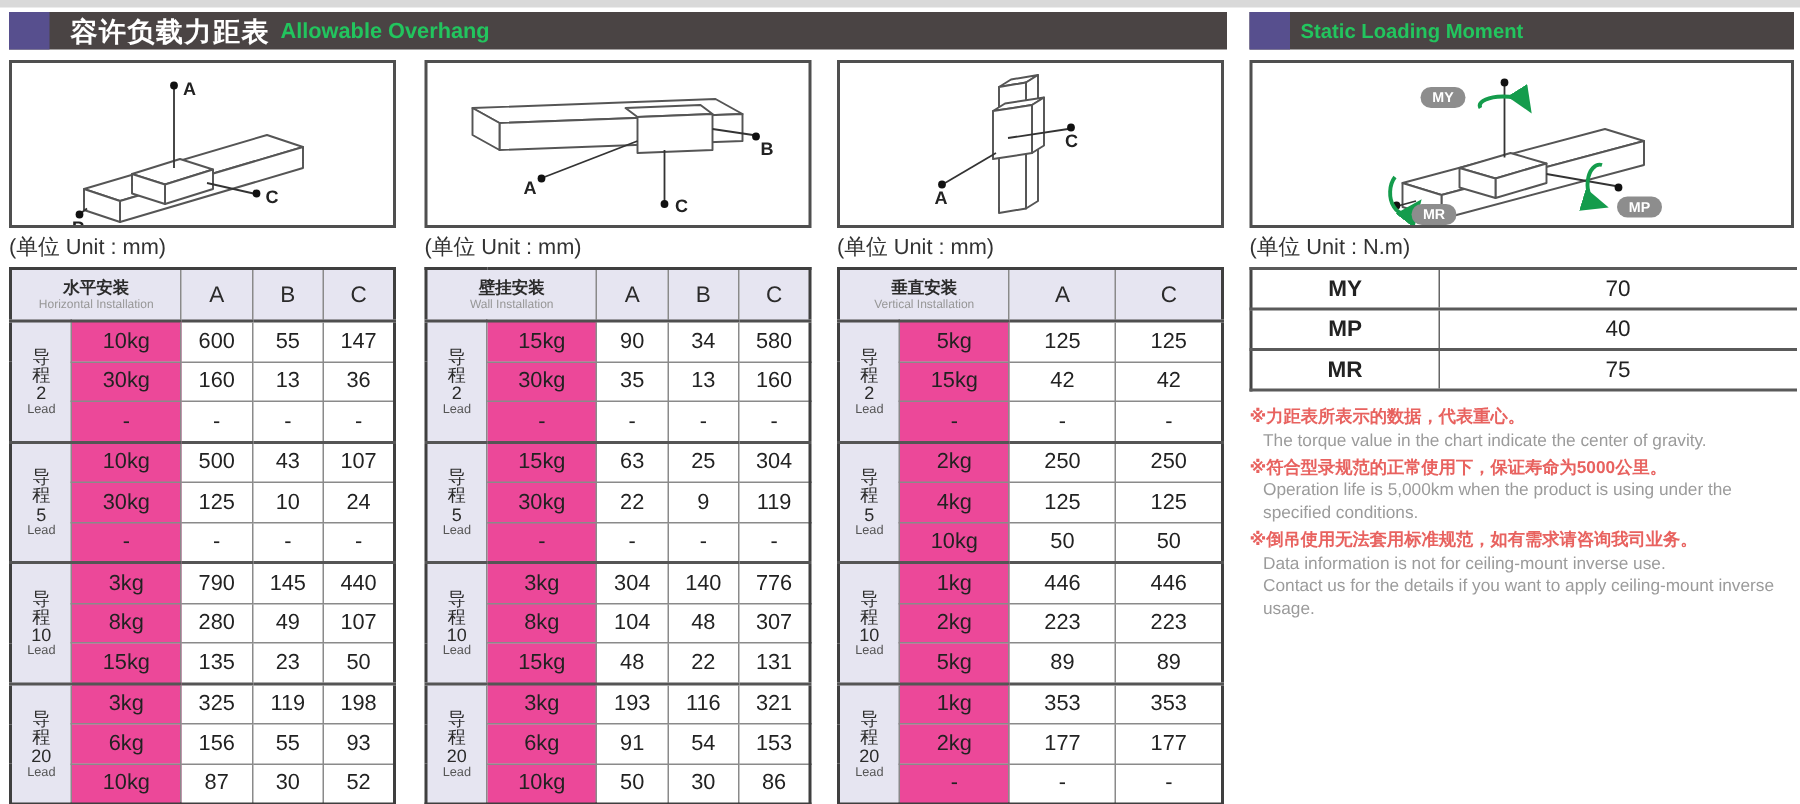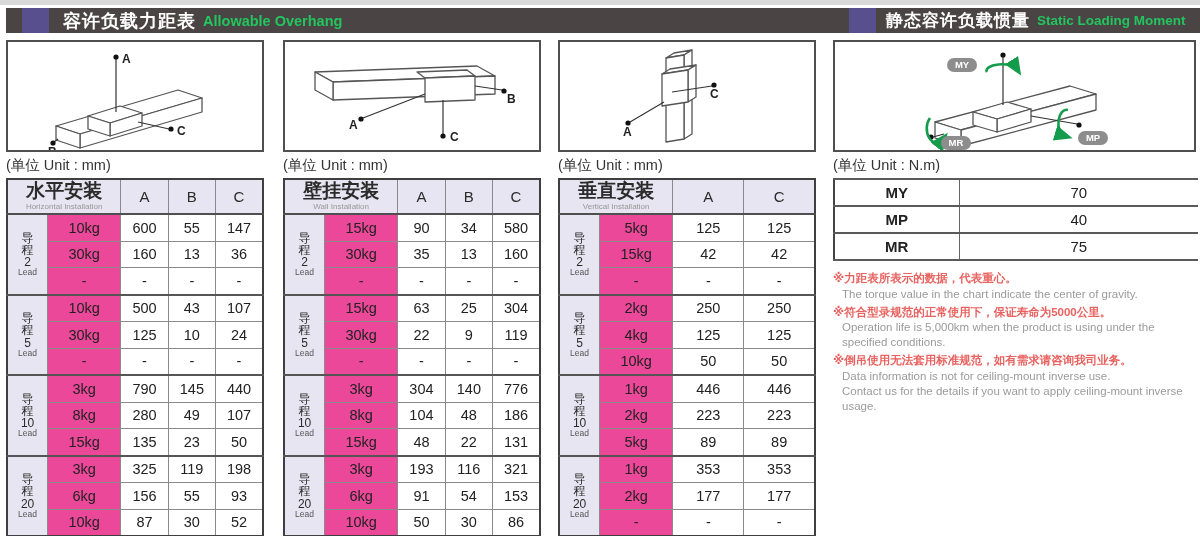--- a/index.html
+++ b/index.html
@@ -1,30 +1,30 @@
 <!DOCTYPE html>
 <html><head>
 <meta charset="utf-8">
 <style>
   html,body{margin:0;padding:0;background:#fff;}
   #page{position:relative;width:1200px;height:536px;background:#fff;overflow:hidden;
         font-family:"Liberation Sans","DejaVu Sans",sans-serif;color:#2b2b2b;}
   .top-strip{position:absolute;left:0;top:0;width:1200px;height:5px;background:#d9d9d9;}
-  .hbar{position:absolute;top:8px;height:25px;background:#4a4444;display:flex;align-items:center;padding-left:16px;}
+  .hbar{position:absolute;top:8px;height:25px;background:#4a4444;display:flex;align-items:center;}
   .hbar .psq{width:27px;height:25px;background:#574f8e;flex:0 0 auto;}
   .hbar .t-zh{color:#fff;font-size:18px;font-weight:bold;margin-left:14px;letter-spacing:1px;white-space:nowrap;}
   .hbar .t-en{color:#22c55e;font-size:14.5px;font-weight:bold;margin-left:7px;white-space:nowrap;}
   .col{position:absolute;top:40px;width:258px;}
   .dbox{width:254px;height:108px;border:2px solid #4f4f4f;background:#fff;}
   .unit{width:258px;text-align:left;font-size:14.5px;color:#333;line-height:26px;height:26px;}
   table.ov{border-collapse:collapse;width:258px;table-layout:fixed;background:#fff;}
   table.ov{border:2px solid #3f3f3f;}
   table.ov th,table.ov td{border:1px solid #8a8a8a;text-align:center;vertical-align:middle;padding:0;}
   table.ov tr.hdr th{height:33px;background:#e6e5f1;border-bottom:2px solid #4f4f4f;}
-  table.ov tr.hdr .nz{font-size:19px;font-weight:bold;color:#2b2b2b;line-height:1.1;}
+  table.ov tr.hdr .nz{font-size:11px;font-weight:bold;color:#2b2b2b;line-height:1.1;}
   table.ov tr.hdr .ne{font-size:8px;font-weight:normal;color:#979797;line-height:1.2;}
   table.ov tr.hdr th.ax{font-size:15px;font-weight:normal;color:#2b2b2b;}
   table.ov td{height:25.5px;font-size:14.5px;color:#222;}
   table.ov td.lead{background:#e6e5f1;font-size:12px;line-height:1.02;padding:1px 0;}
   table.ov td.lead .ln{font-size:12px;color:#2b2b2b;}
   table.ov td.lead .le{font-size:8.5px;color:#555;text-align:center;}
   table.ov td.kg{background:#ec4899;}
   table.ov tr.gfirst td{border-top:2px solid #555;}
   .mtab{border-collapse:collapse;width:365px;table-layout:fixed;}
   .mtab td{border-top:2px solid #5a5a5a;border-bottom:2px solid #5a5a5a;height:23px;
@@ -44,21 +44,20 @@
   <div class="top-strip"></div>
 
   <div class="hbar" style="left:6px;width:812px;">
     <div class="psq"></div>
     <span class="t-zh">容许负载力距表</span>
     <span class="t-en">Allowable Overhang</span>
   </div>
 
   <div class="hbar" style="left:833px;width:363px;">
     <div class="psq"></div>
-    <span class="t-zh" style="font-size:17px;margin-left:10px;">静态容许负载惯量</span>
     <span class="t-en" style="font-size:13.5px;">Static Loading Moment</span>
   </div>
 
   <div class="col" style="left:6px;">
     <div class="dbox">
       <svg width="254" height="108" viewBox="0 0 254 108">
         <g fill="#fff" stroke="#555" stroke-width="1.3" stroke-linejoin="round">
           <polygon points="48,84 170,48 194,56 72,92"></polygon>
           <polygon points="72,92 194,56 194,70 72,106"></polygon>
           <polygon points="48,84 72,92 72,106 48,98"></polygon>
@@ -304,21 +303,21 @@
               </td>
               <td class="kg">3kg</td>
               <td>304</td>
               <td>140</td>
               <td>776</td>
             </tr>
             <tr>
               <td class="kg">8kg</td>
               <td>104</td>
               <td>48</td>
-              <td>186</td>
+              <td>307</td>
             </tr>
             <tr>
               <td class="kg">15kg</td>
               <td>48</td>
               <td>22</td>
               <td>131</td>
             </tr>
             <tr class="gfirst">
               <td class="lead" rowspan="3">
                 <div class="ln">导</div>

